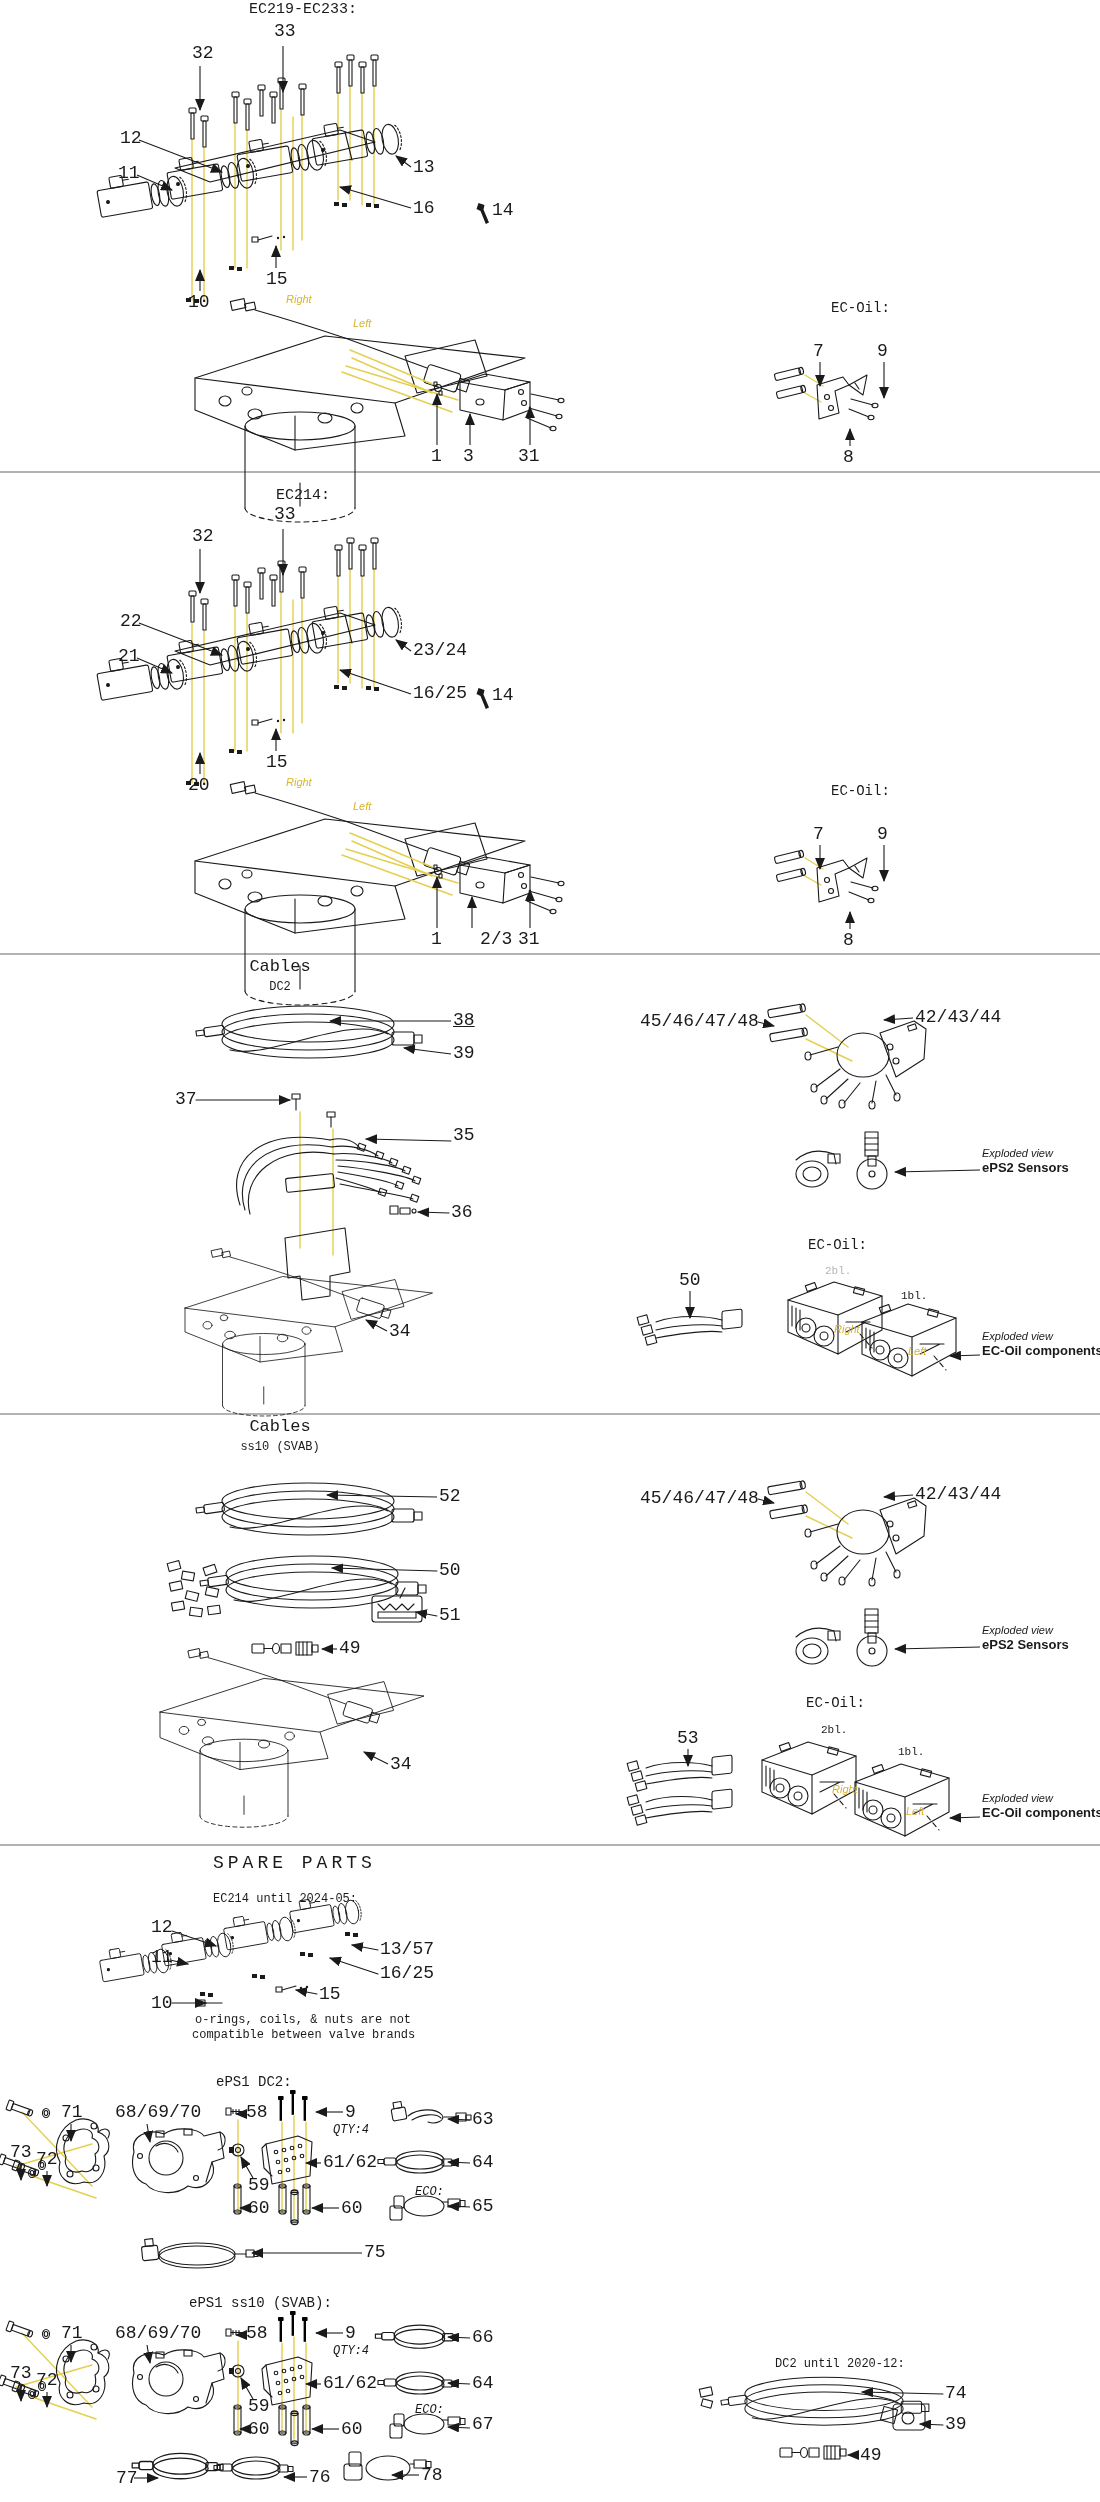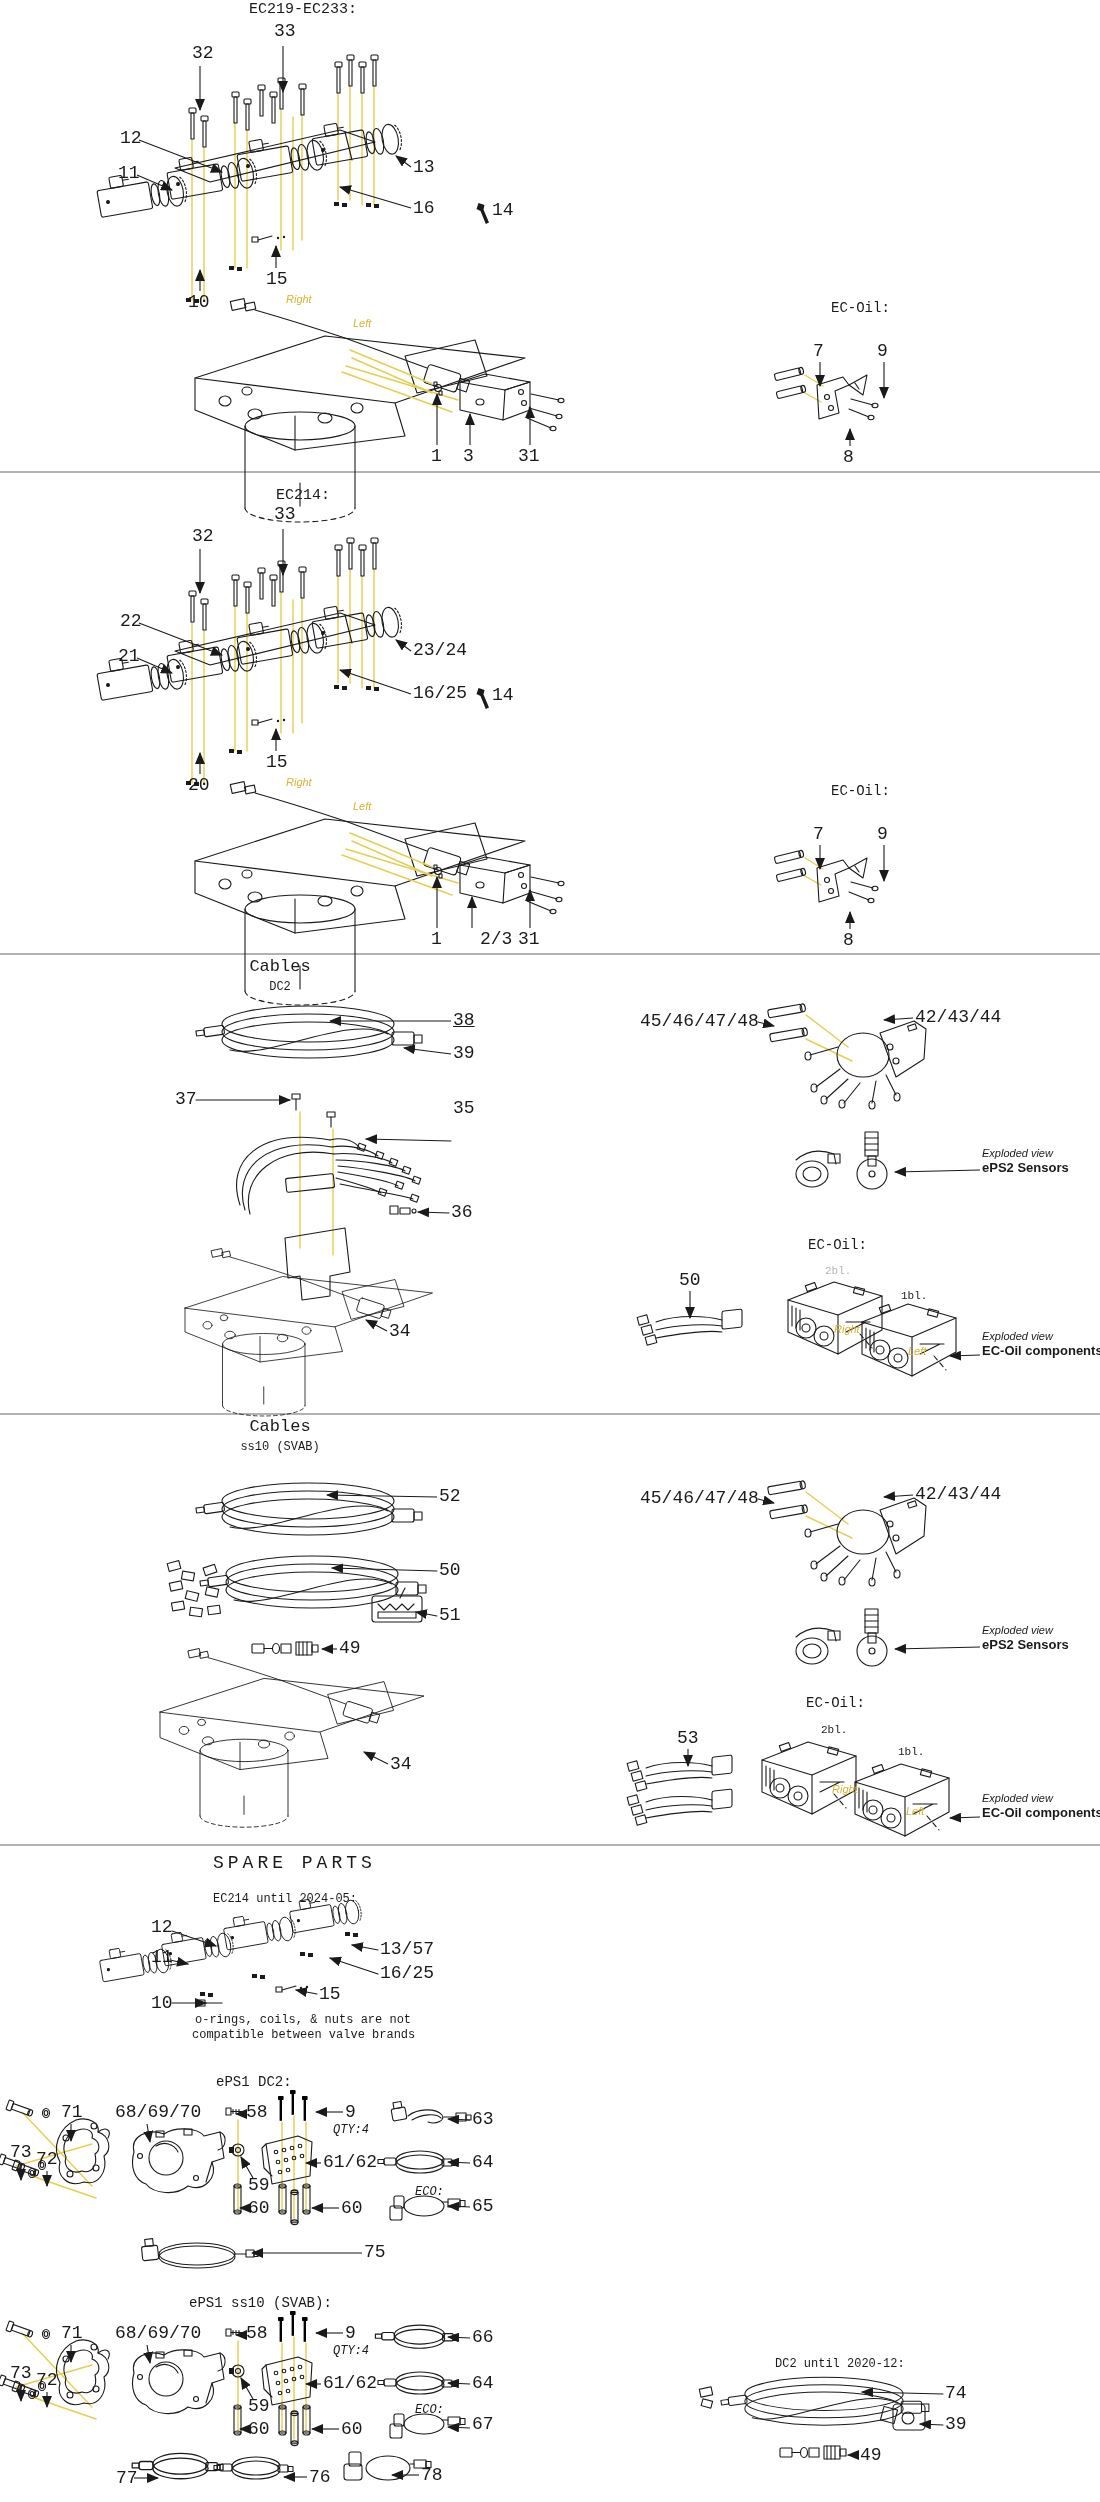--- a/index.html
+++ b/index.html
@@ -862,21 +862,21 @@
   <div class="lbl" style="left:877px;top:825px;">9</div>
   <div class="lbl" style="left:843px;top:931px;">8</div>
 </div>
 
 <div>
   <div class="lbl t-h2 center" style="left:205px;top:958px;width:150px;">Cables</div>
   <div class="lbl t-sub center" style="left:205px;top:981px;width:150px;">DC2</div>
   <div class="lbl" style="left:453px;top:1011px;text-decoration:underline;">38</div>
   <div class="lbl" style="left:453px;top:1044px;">39</div>
   <div class="lbl" style="left:175px;top:1090px;">37</div>
-  <div class="lbl" style="left:453px;top:1099px;">35</div>
+  <div class="lbl" style="left:453px;top:1126px;">35</div>
   <div class="lbl" style="left:451px;top:1203px;">36</div>
   <div class="lbl" style="left:389px;top:1322px;">34</div>
   <div class="lbl" style="left:640px;top:1012px;">45/46/47/48</div>
   <div class="lbl" style="left:915px;top:1008px;">42/43/44</div>
   <div class="lbl t-it" style="left:982px;top:1148px;">Exploded view</div>
   <div class="lbl t-bold" style="left:982px;top:1161px;">ePS2 Sensors</div>
   <div class="lbl t-ecoil" style="left:808px;top:1238px;">EC-Oil:</div>
   <div class="lbl" style="left:679px;top:1271px;">50</div>
   <div class="lbl t-small t-gray" style="left:825px;top:1266px;">2bl.</div>
   <div class="lbl t-small" style="left:901px;top:1291px;">1bl.</div>

